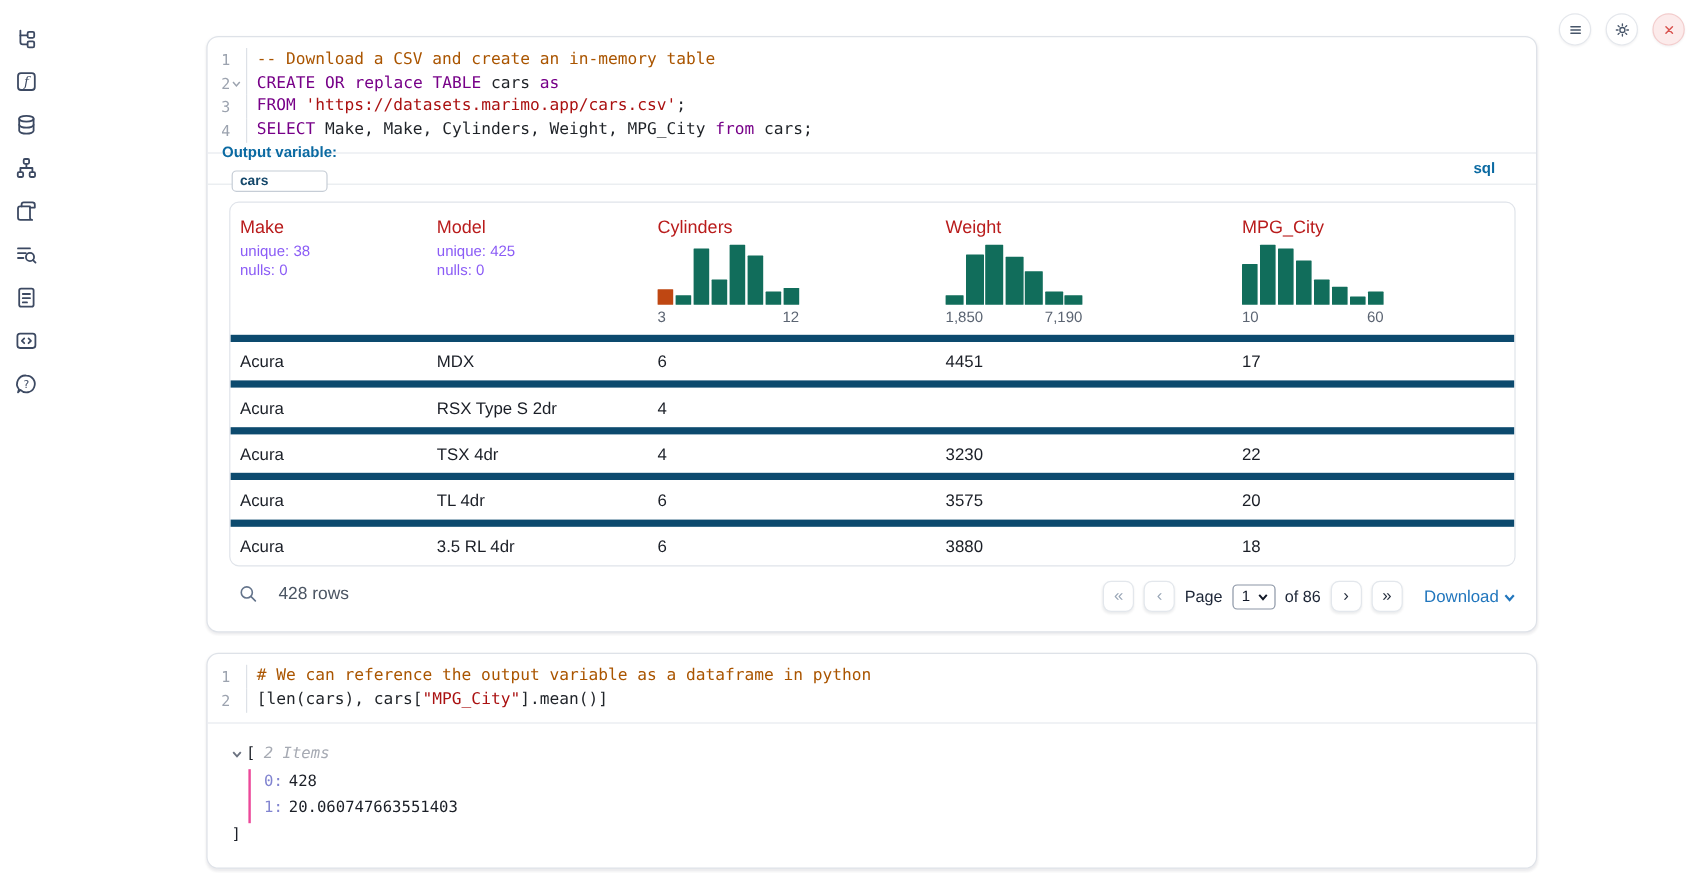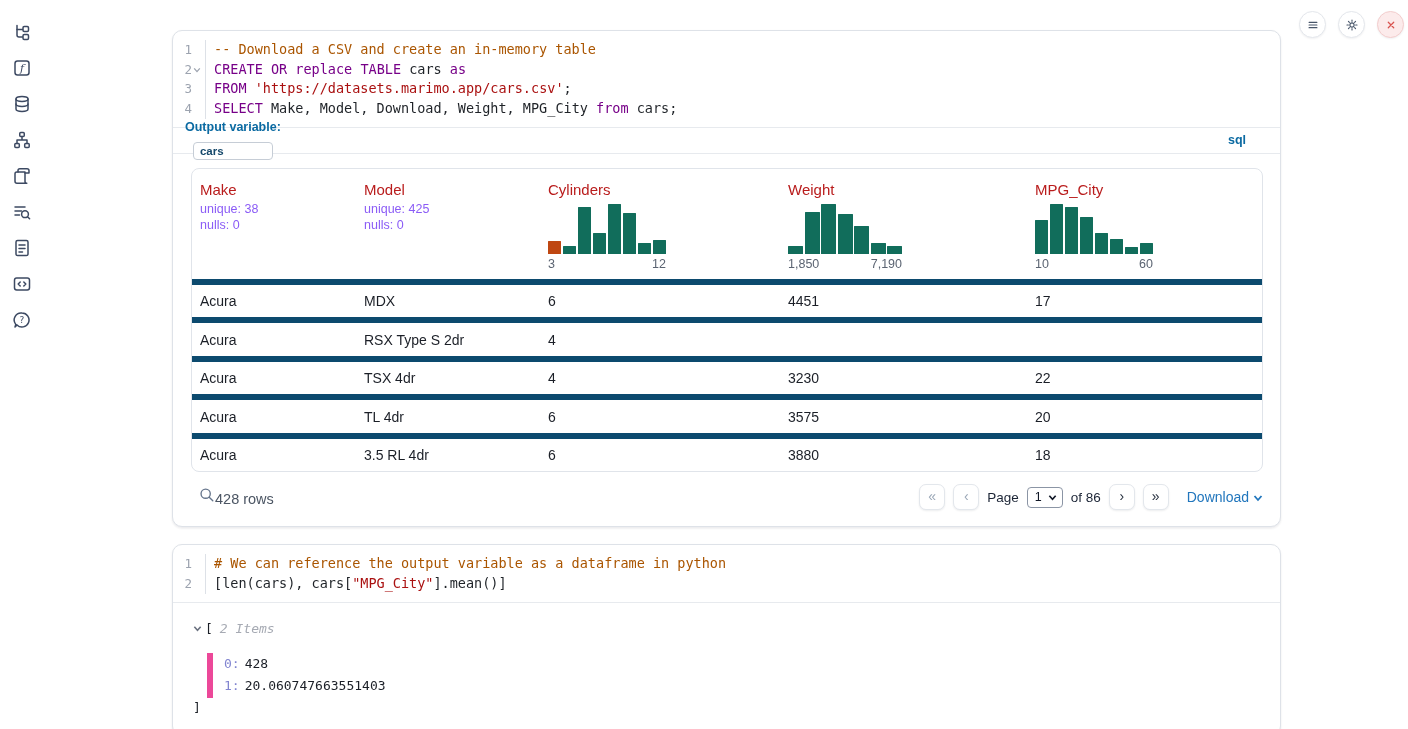--- a/index.html
+++ b/index.html
@@ -61,21 +61,21 @@
   .hist.w7 { width:114px; }
   .hist-bars { display:flex; align-items:flex-end; gap:1.5px; height:50px; }
   .hist-bar { flex:1; background:#116d5b; border-radius:0.5px; }
   .hist-bar.orange { background:#bf4712; }
   .hist-labels { display:flex; justify-content:space-between; margin-top:3px; font-size:12.5px; color:#5b6472; }
   .df-row { border-top:6px solid #0c4a6e; }
   .df-row .df-cell { padding:0 8px; height:32.5px; display:flex; align-items:center;
     font-size:14px; color:#1b1f27; }
   
   .df-footer { display:flex; align-items:center; justify-content:space-between; margin-top:8px; height:34px; }
-  .df-foot-left { display:flex; align-items:flex-end; padding-left:8px; }
+  .df-foot-left { display:flex; align-items:flex-start; gap:17px; padding-left:8px; }
   .search-icon svg { width:16px; height:16px; stroke:#64748b; fill:none; stroke-width:1.5; stroke-linecap:round; }
   .rows-label { font-size:14.5px; color:#4b5563; }
   .pager { display:flex; align-items:center; gap:8px; }
   .pg-btn { width:26px; height:26px; border:1px solid #e3e7ec; border-radius:7px; background:#fff;
     box-shadow:0 1px 2px rgba(16,24,40,.08); font-size:14px; display:flex; align-items:center; justify-content:center;
     color:#27303f; cursor:pointer; font-family:"Liberation Sans",sans-serif; padding-bottom:2px; }
   .pg-btn.disabled { color:#9aa7b7; }
   .pg-text { font-size:13.5px; font-weight:500; color:#1c2536; }
   .pg-select { display:flex; align-items:center; gap:6px; border:1px solid #8b95a5; border-radius:4px;
     height:21px; padding:0 5px 0 7px; font-size:12.5px; font-weight:500; color:#111827; cursor:pointer; }
@@ -84,21 +84,21 @@
     cursor:pointer; text-decoration:none; margin-left:10px; }
   .download svg { width:10px; height:10px; stroke:#2176bd; fill:none; stroke-width:1.8; margin-top:2px; }
 
   
   .tree-output { border-top:1px solid #e7eaee; padding:16px 18px 18px 20px;
     font-family:"DejaVu Sans Mono", monospace; font-size:13px; color:#1b1f27; }
   .t-head { display:flex; align-items:center; gap:3px; line-height:20px; }
   .t-head .chev svg { width:9px; height:9px; stroke:#6b7280; fill:none; stroke-width:1.7; display:block; }
   .t-bracket { color:#1b1f27; }
   .t-items-label { color:#a6aab3; font-style:italic; margin-left:4px; }
-  .t-children { margin-left:14px; border-left:6px solid #ec4899; padding-left:11px; margin-top:14px; }
+  .t-children { margin-left:14px; border-left:2px solid #ec4899; padding-left:11px; margin-top:2px; }
   .t-entry { line-height:22.5px; }
   .t-key { color:#8184d0; }
   .t-val { color:#1b1f27; margin-left:5px; }
   .t-close { line-height:19px; margin-top:0px; }
 </style>
 </head>
 <body>
 
 <aside class="sidebar" id="sidebar">
     <div class="sb-icon">
@@ -215,21 +215,21 @@
             <span class="ln">3</span>
             <span class="fold-slot"></span>
           </span>
           <span class="tokens"><span class="tk-k">FROM</span><span class="tk-p"> </span><span class="tk-s">'https://datasets.marimo.app/cars.csv'</span><span class="tk-p">;</span></span>
         </div>
         <div class="cl">
           <span class="gutter">
             <span class="ln">4</span>
             <span class="fold-slot"></span>
           </span>
-          <span class="tokens"><span class="tk-k">SELECT</span><span class="tk-p"> Make, Model, Download, Weight, MPG_City </span><span class="tk-k">from</span><span class="tk-p"> cars;</span></span>
+          <span class="tokens"><span class="tk-k">SELECT</span><span class="tk-p"> Make, Make, Cylinders, Weight, MPG_City </span><span class="tk-k">from</span><span class="tk-p"> cars;</span></span>
         </div>
       </div>
 
     <div class="cell-meta">
       <div class="meta-left">
         <span class="ov-label">Output variable:</span>
         <input class="ov-input" value="cars" style="">
       </div>
       <span class="lang-label">sql</span>
     </div>

